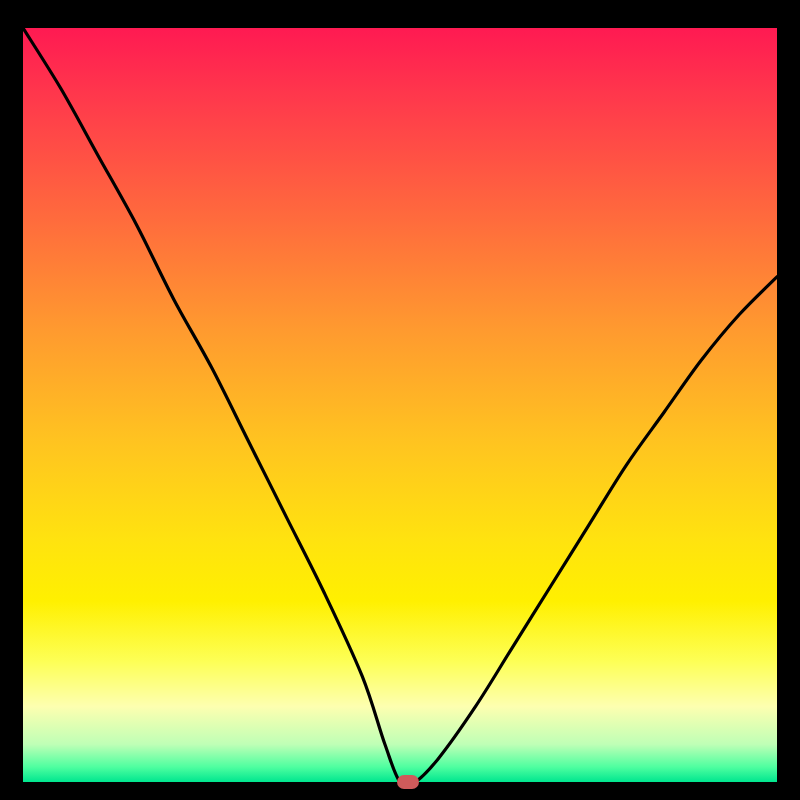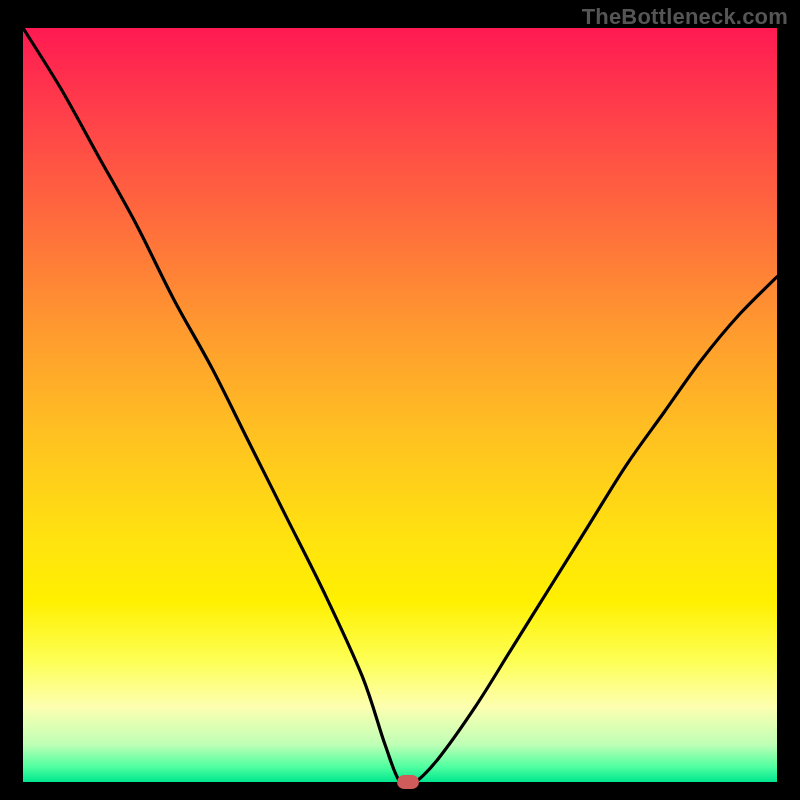--- a/index.html
+++ b/index.html
@@ -64,21 +64,20 @@
     background: #cf5b5b;
     border-radius: 7px;
     left: 372px;
     top: 740px;
   }
 </style>
 </head>
 <body>
 
 <div class="frame">
-  <div class="watermark">TheBottleneck.com</div>
 
   <div class="plot-area">
     <div class="gradient"></div>
 
     <svg class="curve" viewBox="0 0 754 754" preserveAspectRatio="none">
       <path id="curve-path" d="M0.0,0.0 C6.3,10.1 25.1,39.0 37.7,60.3 C50.3,81.7 62.8,105.6 75.4,128.2 C88.0,150.8 100.5,172.2 113.1,196.0 C125.7,219.9 138.2,247.6 150.8,271.4 C163.4,295.3 175.9,315.4 188.5,339.3 C201.1,363.2 213.6,389.6 226.2,414.7 C238.8,439.8 251.3,465.0 263.9,490.1 C276.5,515.2 289.0,539.1 301.6,565.5 C314.2,591.9 329.2,623.3 339.3,648.4 C349.4,673.6 355.6,698.7 361.9,716.3 C368.2,733.9 372.0,747.7 377.0,754.0 C382.0,760.3 385.8,757.8 392.1,754.0 C398.4,750.2 404.6,743.9 414.7,731.4 C424.8,718.8 439.8,697.5 452.4,678.6 C465.0,659.8 477.5,638.4 490.1,618.3 C502.7,598.2 515.2,578.1 527.8,558.0 C540.4,537.9 552.9,517.7 565.5,497.6 C578.1,477.5 590.6,456.2 603.2,437.3 C615.8,418.5 628.3,402.1 640.9,384.5 C653.5,366.9 666.0,348.1 678.6,331.8 C691.2,315.4 703.7,300.3 716.3,286.5 C728.9,272.7 747.7,255.1 754.0,248.8" fill="none" stroke="#000" stroke-width="3.2" stroke-linecap="round" stroke-linejoin="round"></path>
     </svg>
 
     <div class="marker" style="left: 373.54px; top: 747px;"></div>
   </div>

